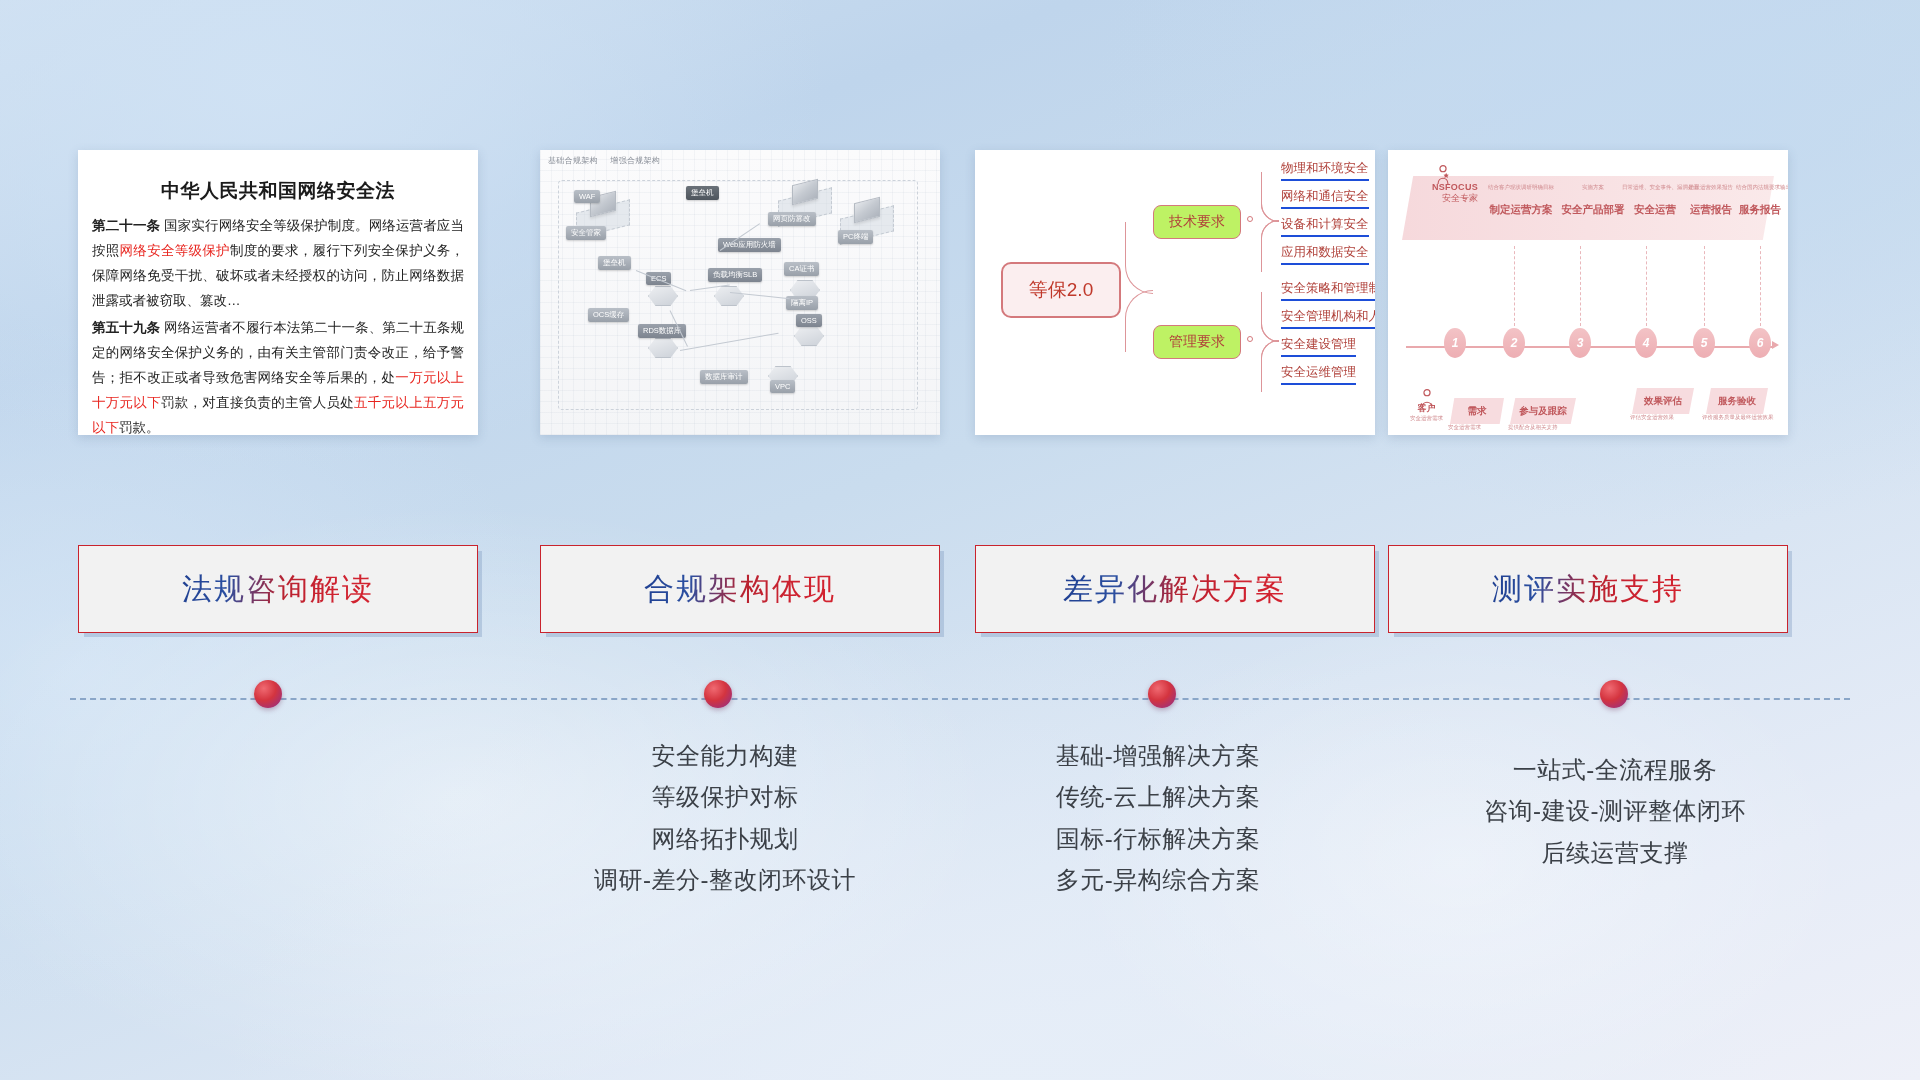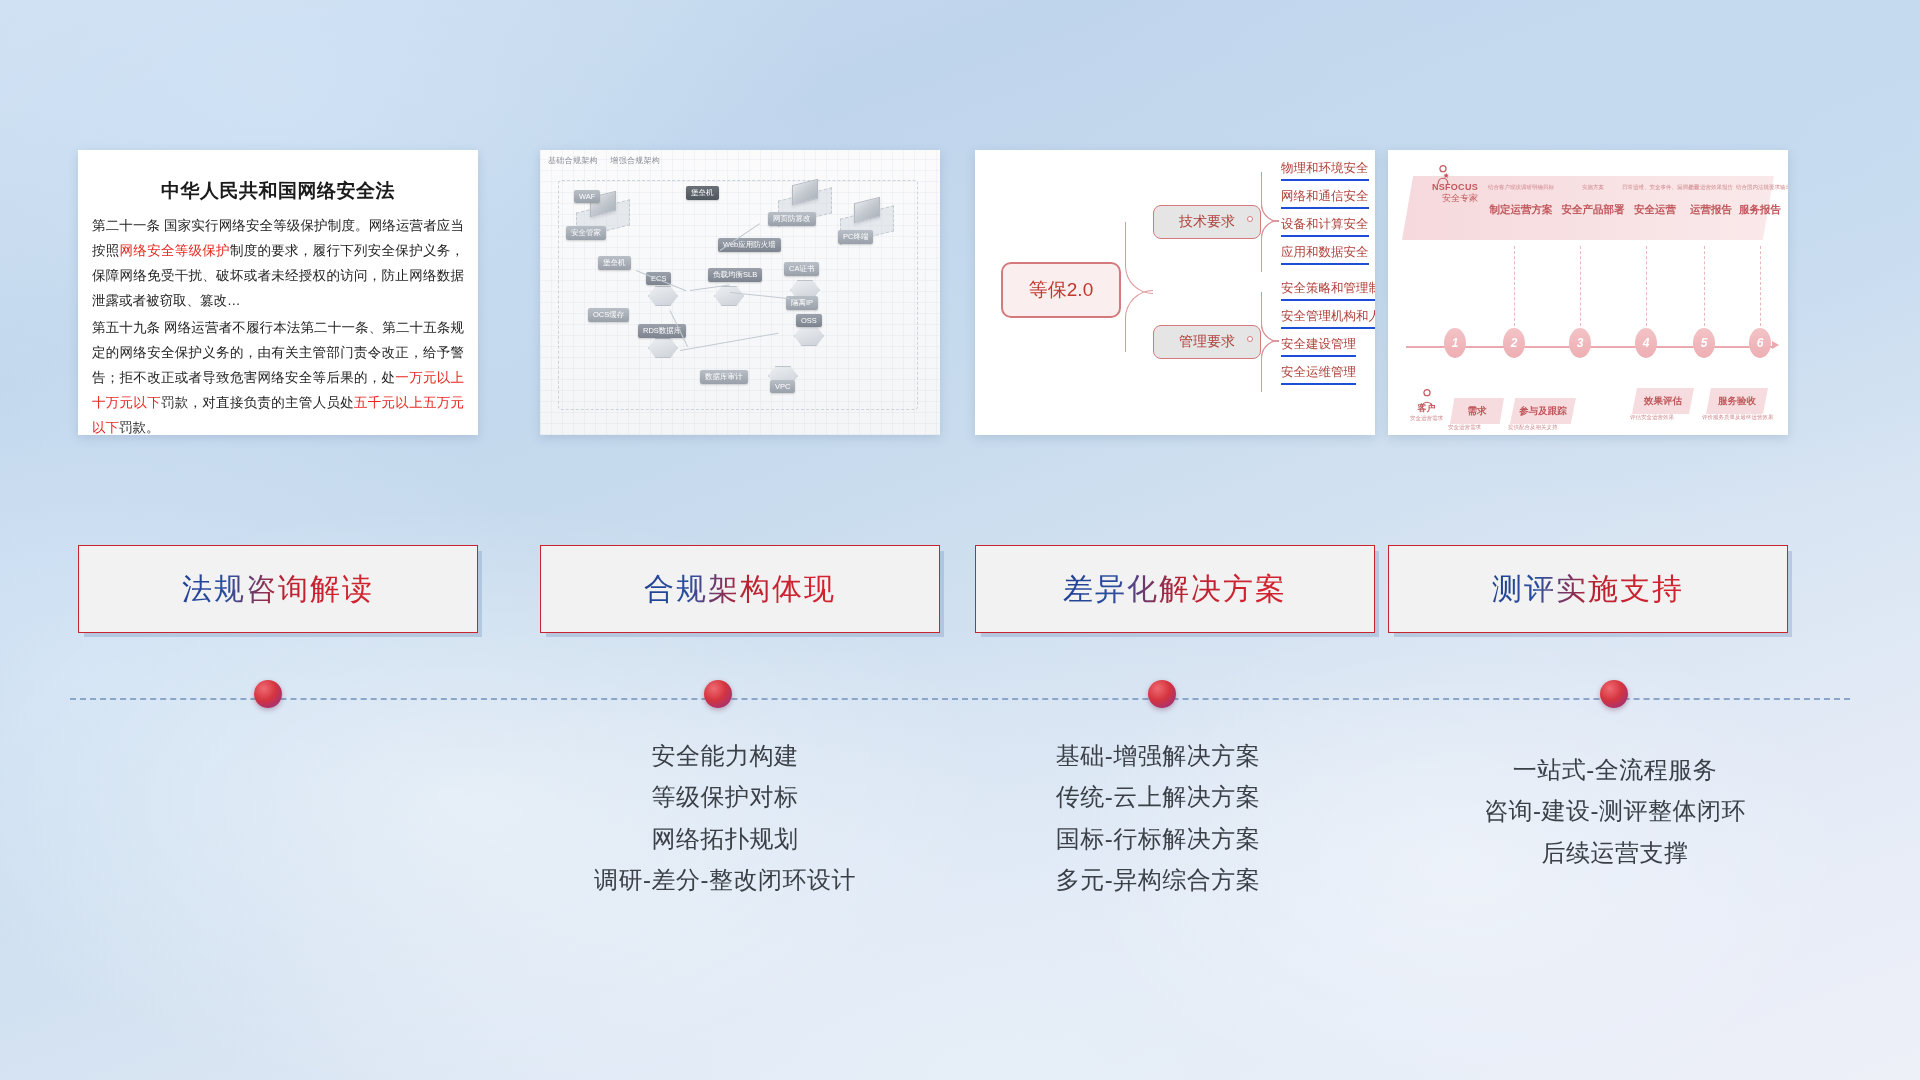--- a/index.html
+++ b/index.html
@@ -43,21 +43,21 @@
   .card.c4 { left: 1388px; }
 
   
   .law { padding: 28px 14px 10px 14px; }
   .law h3 {
     text-align: center; font-size: 19px; font-weight: bold; color: #1b1b1b;
     letter-spacing: 0.5px; margin-bottom: 10px;
   }
   .law p { font-size: 13.5px; line-height: 1.85; color: #222; text-align: justify; }
   .law p + p { margin-top: 2px; }
-  .law b { font-weight: normal; }
+  .law b { font-weight: bold; }
   .law .red { color: #e8251f; }
 
   
   .arch { position: relative; width: 100%; height: 100%;
     background:
       repeating-linear-gradient(0deg, rgba(120,140,165,0.07) 0 1px, rgba(0,0,0,0) 1px 11px),
       repeating-linear-gradient(90deg, rgba(120,140,165,0.07) 0 1px, rgba(0,0,0,0) 1px 11px),
       linear-gradient(180deg,#fbfbfc 0%, #f4f5f7 100%);
   }
   .arch .tabs { position:absolute; top:5px; left:8px; font-size:8px; color:#8a8f98; letter-spacing:.3px; }
@@ -96,23 +96,23 @@
   .mind { position: relative; width: 100%; height: 100%; background:#fff; padding: 8px; }
   .mm-root {
     position: absolute; left: 26px; top: 112px;
     width: 120px; height: 56px;
     border: 2.5px solid #d4797c; border-radius: 10px;
     background: #fbeeef;
     display: flex; align-items: center; justify-content: center;
     color: #c0392b; font-size: 19px; font-weight: 500;
   }
   .mm-mid {
-    position: absolute; width: 108px; height: 34px;
+    position: absolute; width: 88px; height: 34px;
     border: 1.6px solid #d4797c; border-radius: 8px;
-    background: #e5e5e5;
+    background: #bef264;
     display:flex; align-items:center; justify-content:center;
     color:#b0413a; font-size: 14px;
   }
   .mm-mid.tech { left: 178px; top: 55px; }
   .mm-mid.mgmt { left: 178px; top: 175px; }
   .mm-leaf {
     position: absolute; color:#b0413a; font-size: 12.5px;
     padding-bottom: 2px; border-bottom: 2px solid #1d4ed8; white-space: nowrap;
   }
   .mm-curve { position:absolute; border:0; border-left:1.4px solid #dd9599; }

